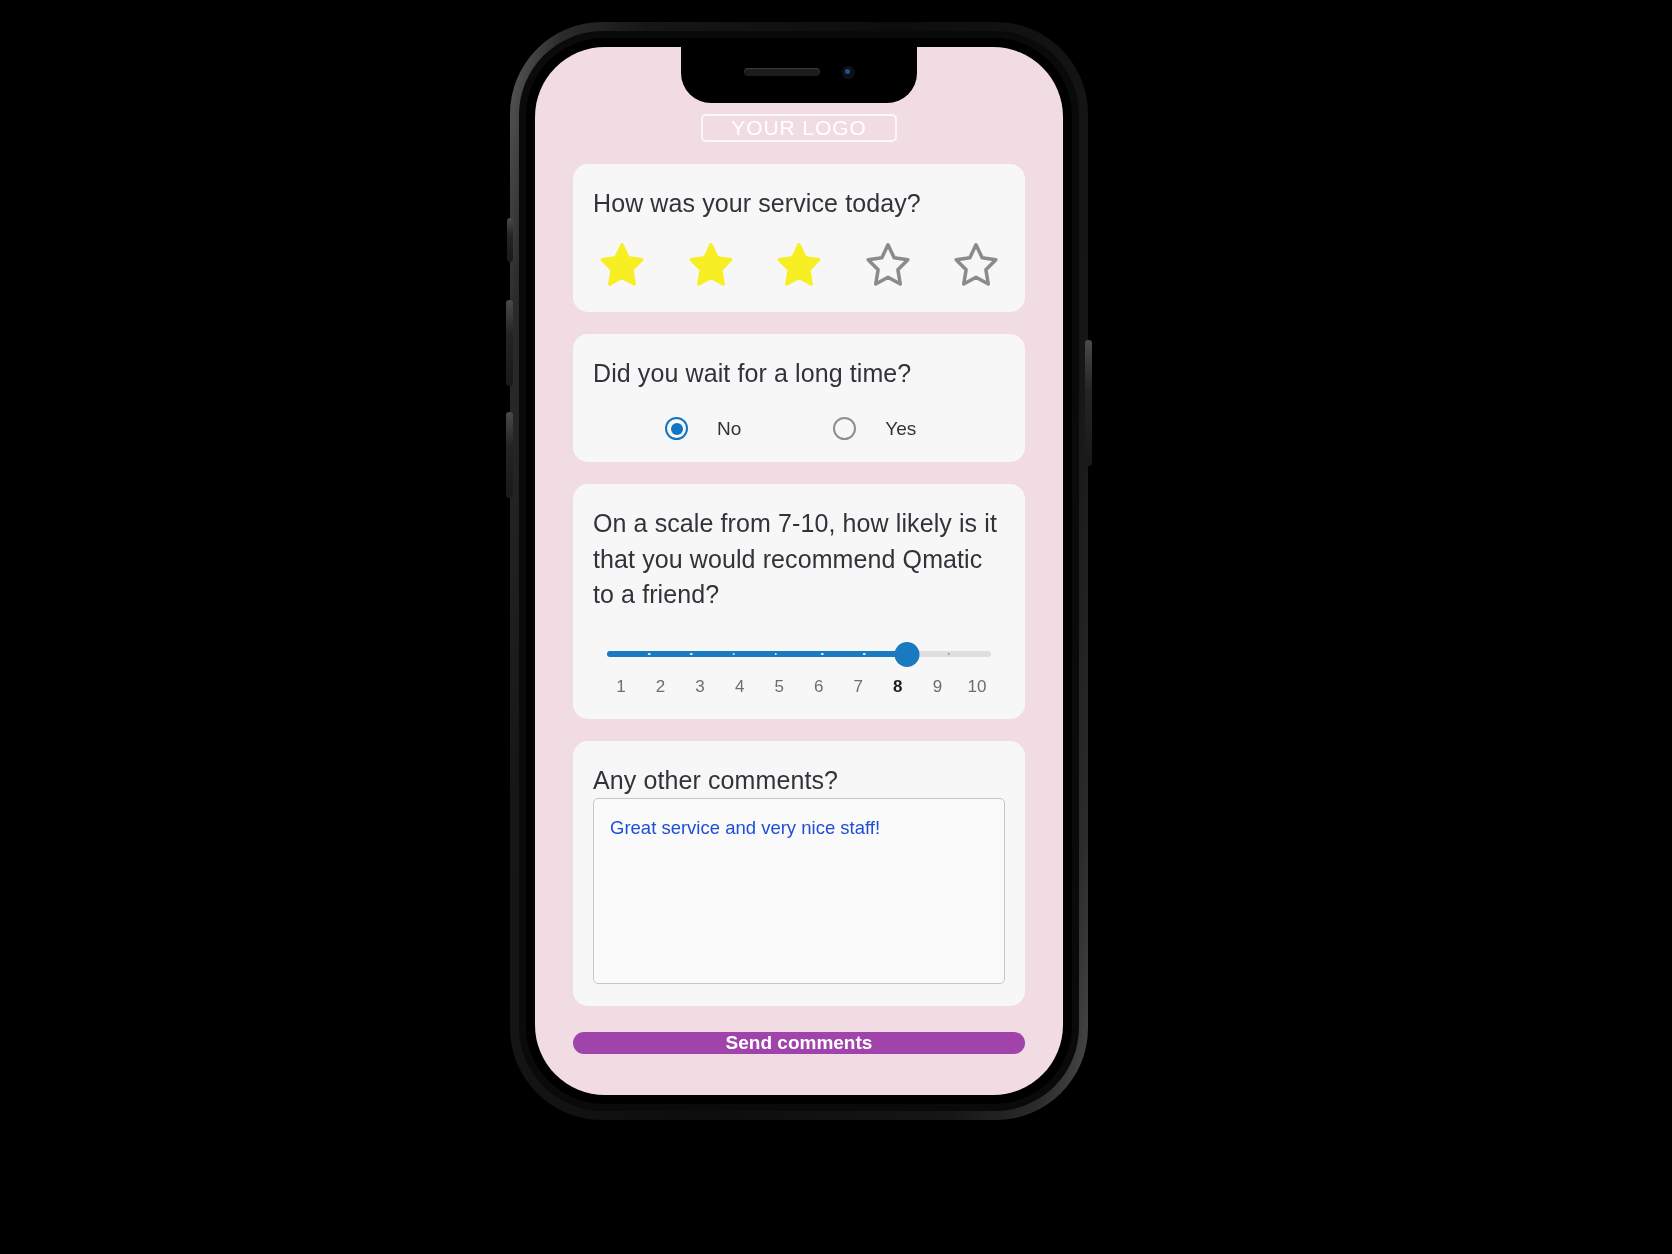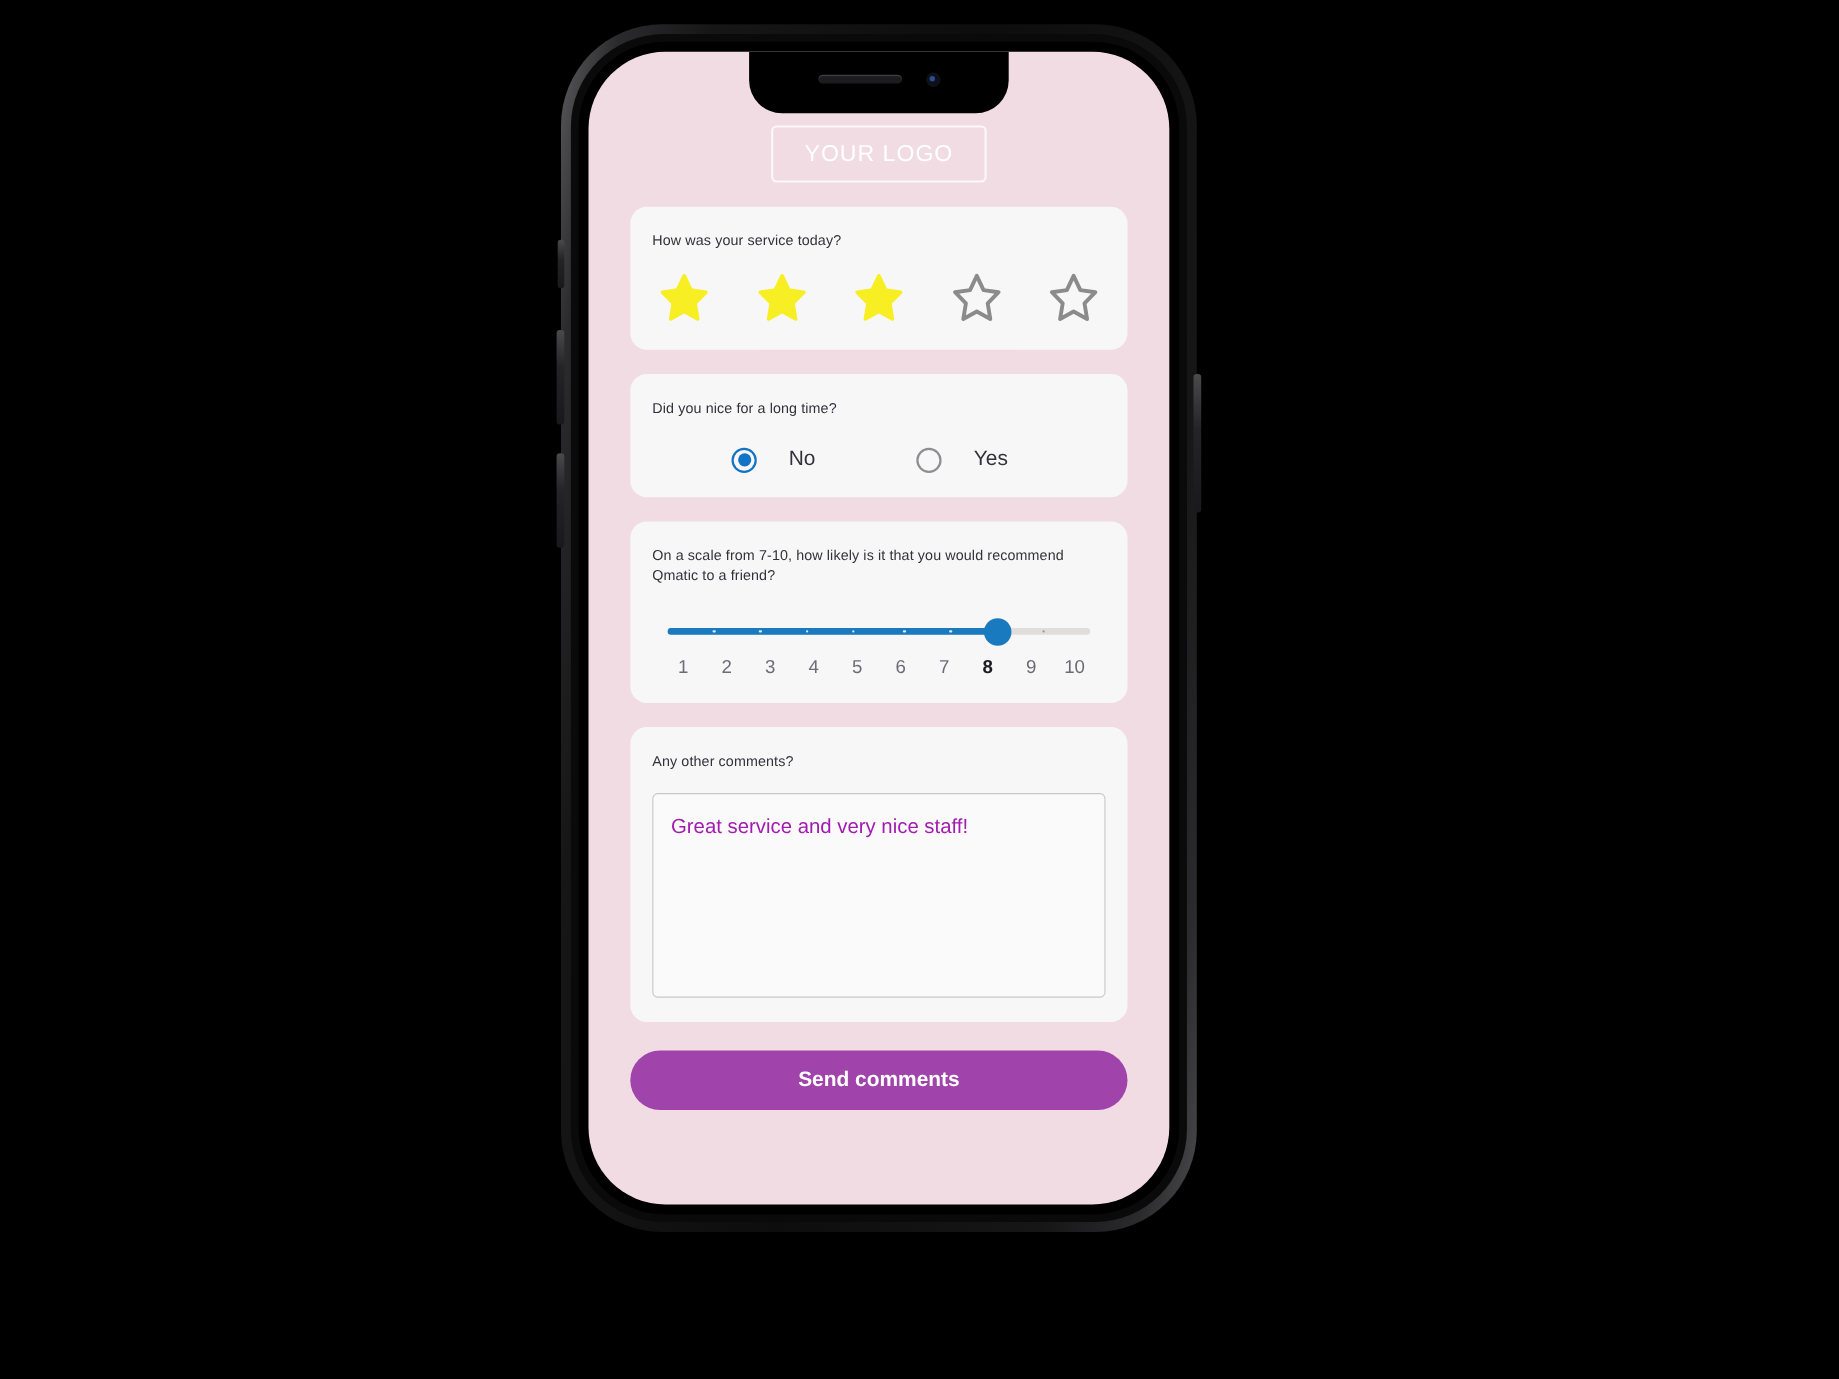--- a/index.html
+++ b/index.html
@@ -139,21 +139,21 @@
   }
 
   .card {
     background: #f8f7f7;
     border-radius: 15px;
     margin-top: 22px;
     padding: 22px 20px 22px 20px;
   }
 
   .card-question {
-    font-size: 13px;
+    font-size: 25px;
     color: #32323a;
     line-height: 1.42;
     letter-spacing: 0.1px;
   }
 
   
   .stars-row {
     display: flex;
     justify-content: space-between;
     align-items: center;
@@ -250,28 +250,27 @@
     width: 24px;
     text-align: center;
   }
   .scale-num.active {
     color: #1e1e24;
     font-weight: bold;
   }
 
   
   .comment-box {
-    margin-top: 20px;
     height: 186px;
     border: 1.5px solid #c9c7c5;
     border-radius: 5px;
     background: #fbfafa;
     padding: 16px 16px;
     font-size: 18.5px;
-    color: #a21caf;
+    color: #1d4ed8;
     line-height: 1.4;
     overflow: hidden;
   }
 
   
   .send-button {
     margin-top: 26px;
     margin-bottom: 30px;
     height: 54px;
     border-radius: 27px;
@@ -341,21 +340,21 @@
             </span>
             <span>
               <svg class="star-svg" viewBox="0 0 24 24">
                   <path d="M12 2.3l2.95 6.22 6.55.92-4.75 4.82 1.14 6.84L12 17.85 6.11 21.1l1.14-6.84L2.5 9.44l6.55-.92z" fill="none" stroke="#8b8b8b" stroke-width="1.7" stroke-linejoin="round"></path>
                 </svg>
             </span>
           </div>
         </div>
 
         <div class="card">
-          <div class="card-question">Did you nice for a long time?</div>
+          <div class="card-question">Did you wait for a long time?</div>
           <div class="radio-row">
             <div class="radio-item">
               <span class="radio-mark selected"></span>
               <span class="radio-label">No</span>
             </div>
             <div class="radio-item">
               <span class="radio-mark"></span>
               <span class="radio-label">Yes</span>
             </div>
           </div>

